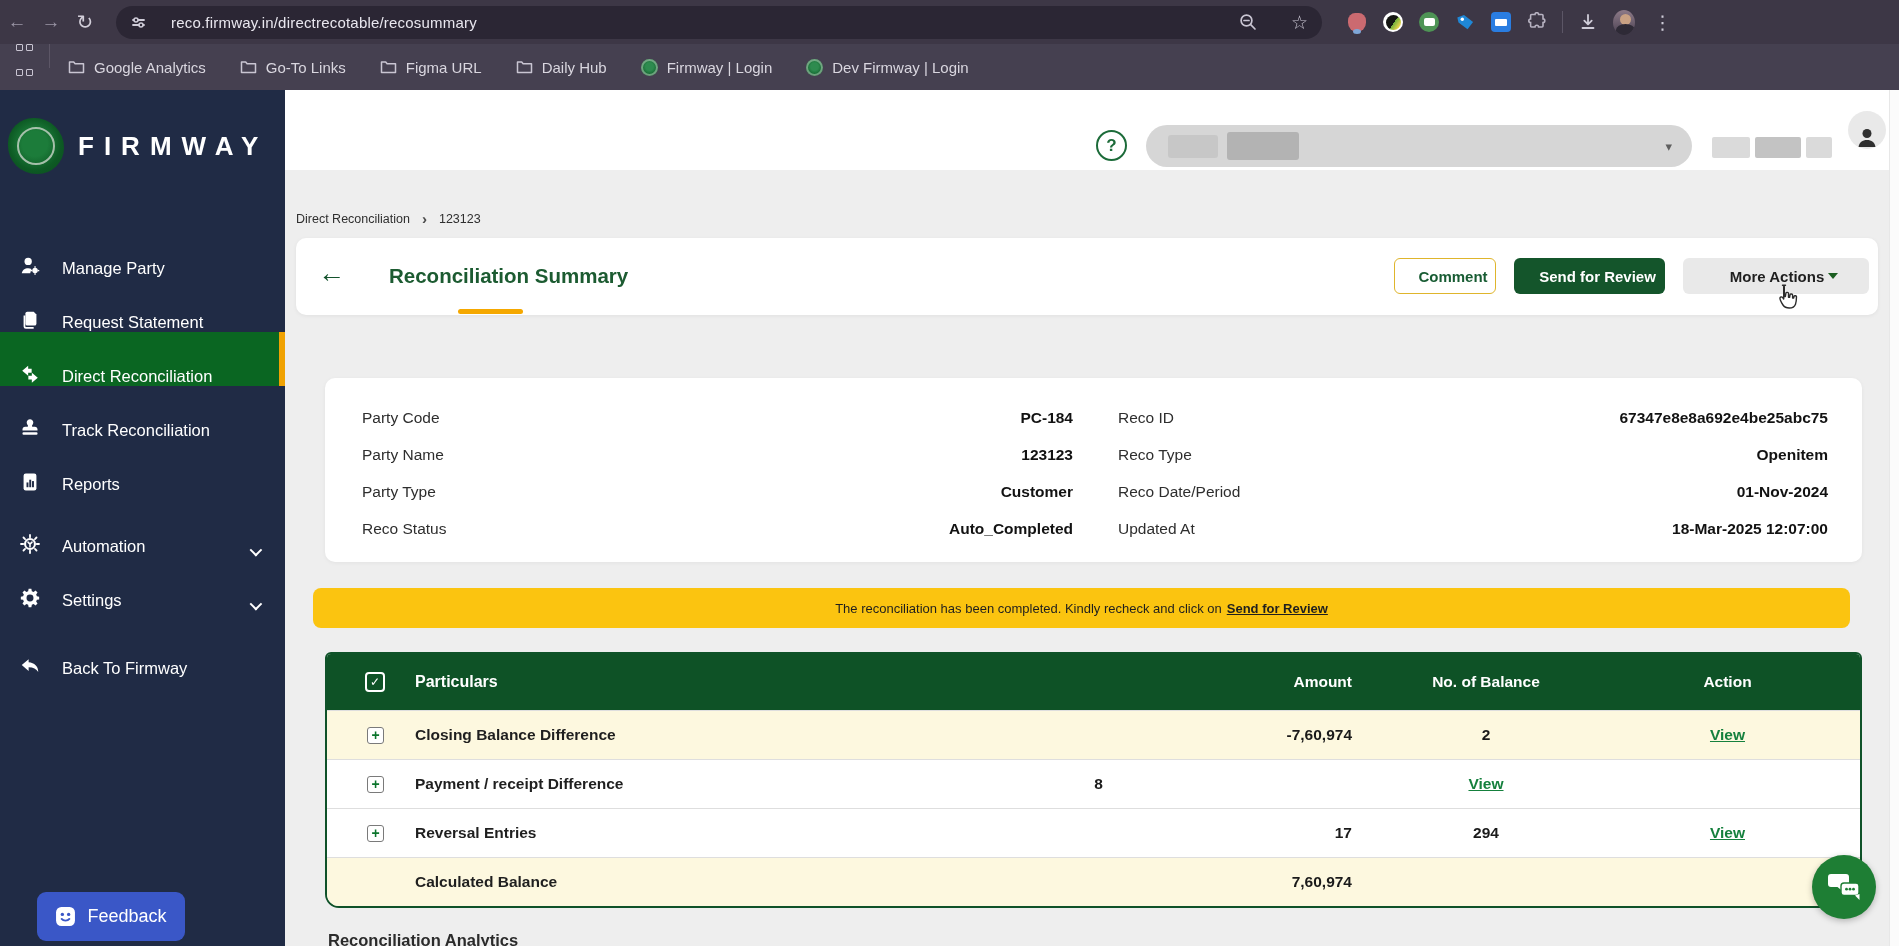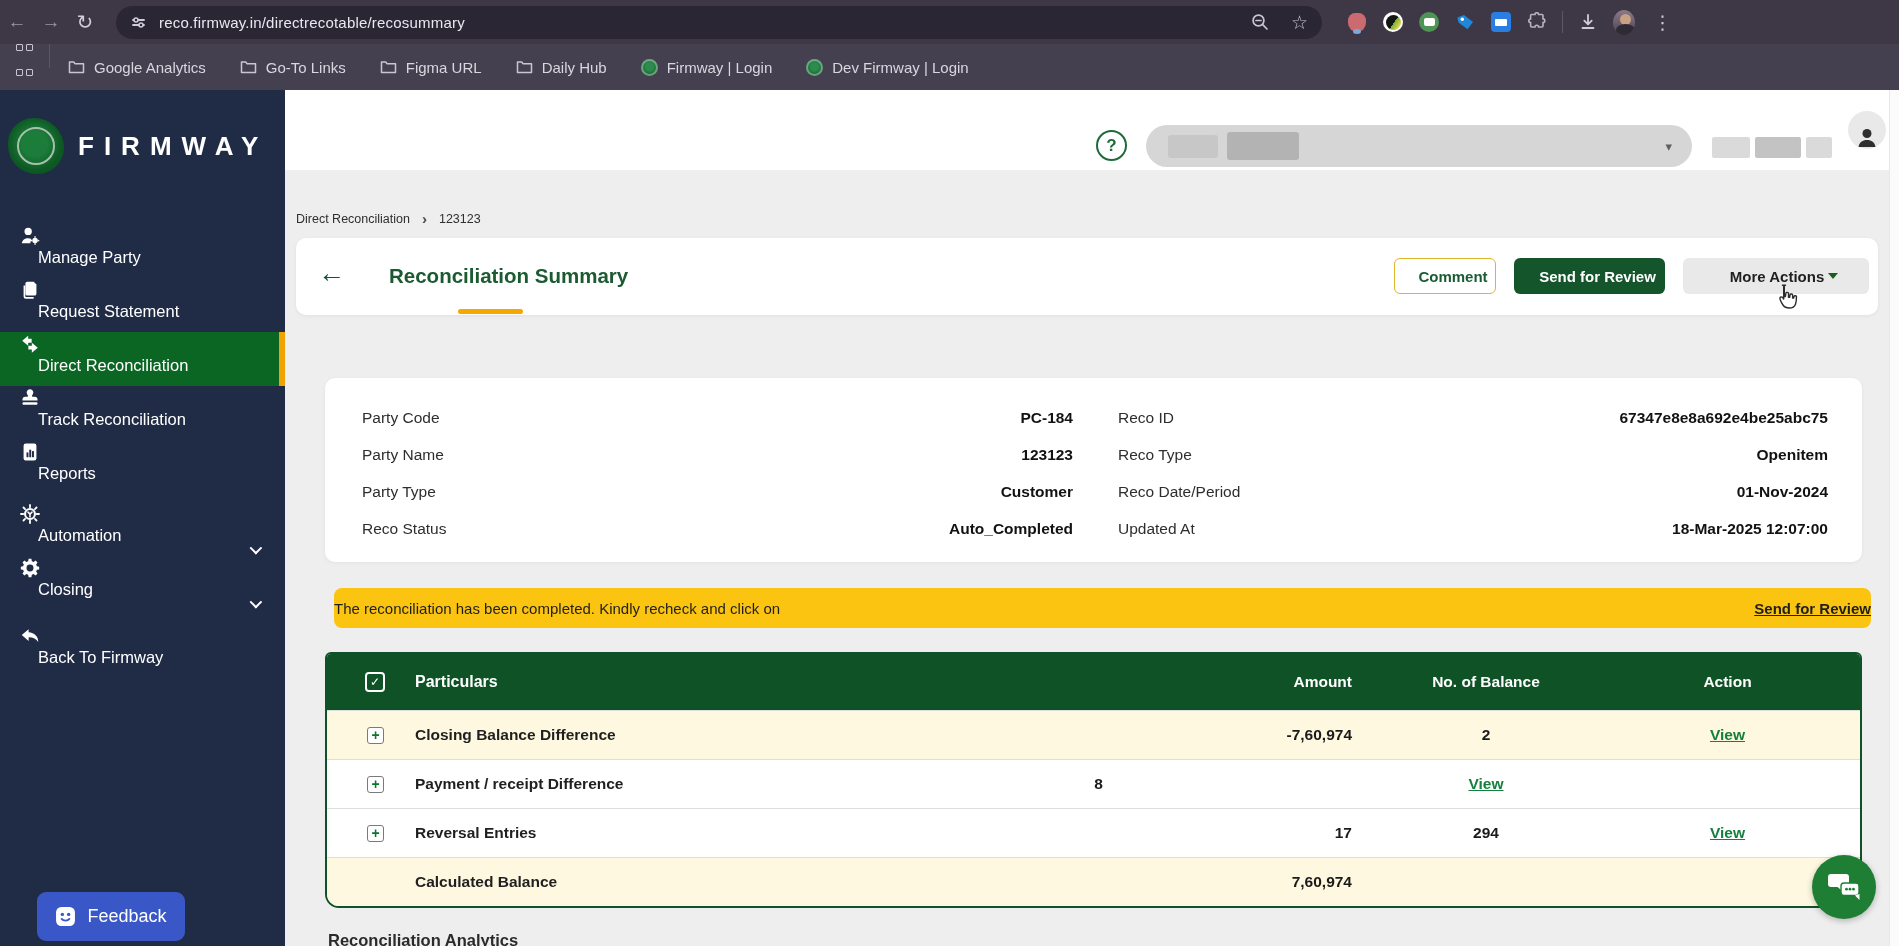--- a/index.html
+++ b/index.html
@@ -3,21 +3,21 @@
 <meta charset="utf-8">
 <style>
   * { margin:0; padding:0; box-sizing:border-box; }
   body { font-family:"Liberation Sans", sans-serif; background:#eee; }
   .screen { position:relative; width:1899px; height:946px; overflow:hidden; background:#eeeeee; }
 
   
   .toolbar { position:absolute; top:0; left:0; width:100%; height:44px; background:#3d3746; display:flex; align-items:center; }
   .nav-btn { width:34px; text-align:center; font-size:19px; color:#9d98a8; cursor:default; }
   .nav-btn.reload { color:#d2ced9; font-size:20px; }
-  .url-pill { margin-left:14px; width:1206px; height:33px; background:#2b2634; border-radius:17px; display:flex; align-items:center; padding:0 14px; }
+  .url-pill { margin-left:14px; width:1206px; height:33px; background:#2b2634; border-radius:17px; display:flex; align-items:center; padding:0 14px;gap:12px; }
   .tune-ic { width:17px; height:17px; margin-right:12px; flex:none; }
   .url-text { color:#e9e7ef; font-size:15px; letter-spacing:.2px; white-space:nowrap; }
   .pill-spacer { flex:1; }
   .pill-ic { margin-left:22px; color:#c9c5d2; font-size:19px; line-height:1; }
   .zoomout-ic { width:18px; height:18px; margin-left:8px; }
   .ext-row { display:flex; align-items:center; margin-left:24px; gap:14px; }
   .ext { width:22px; height:22px; display:flex; align-items:center; justify-content:center; }
   .strawberry { width:18px; height:19px; background:#cb6a70; border-radius:46% 46% 58% 58%; position:relative; }
   .strawberry::after { content:""; position:absolute; left:5px; bottom:-2px; width:8px; height:5px; background:#7fa7d8; border-radius:50%; }
   .darkcircle { width:20px; height:20px; background:#fff; border-radius:50%; display:flex; align-items:center; justify-content:center; }
@@ -39,21 +39,21 @@
   .bm-item { display:flex; align-items:center; gap:9px; margin-right:34px; color:#d9d6df; font-size:15px; }
   .seal-fav { width:17px; height:17px; border-radius:50%; background:radial-gradient(circle at 50% 45%, #2e8b4f 0 30%, #0c5f28 72%); box-shadow:inset 0 0 0 2px rgba(220,230,220,.45); }
 
   
   .sidebar { position:absolute; top:90px; left:0; width:285px; height:856px; background:#202b45; }
   .brand { display:flex; align-items:center; padding:20px 0 0 8px; height:92px; }
   .seal { width:56px; height:56px; flex:none; border-radius:46% 54% 48% 52%; background:radial-gradient(circle at 48% 46%, #1c7c3a 0 30%, #0d5a24 62%, #0a4a1d 100%); position:relative; }
   .seal::after { content:""; position:absolute; inset:9px; border:2px solid #c9d4c9; border-radius:50%; opacity:.8; }
   .brand-name { color:#fff; font-size:26px; font-weight:700; letter-spacing:10px; margin-left:14px; }
   .nav { margin-top:42px; }
-  .nav-item { position:relative; height:54px; display:flex; align-items:flex-start; padding-left:18px; cursor:pointer;flex-direction:column; }
+  .nav-item { position:relative; height:54px; display:flex; align-items:flex-end; padding-left:18px; cursor:pointer; }
   .nav-item.gap-top { margin-top:8px; }
   .nav-item.back-item { margin-top:14px; }
   .nav-icon { width:24px; height:24px; flex:none; display:flex; align-items:center; justify-content:center; }
   .nav-icon svg { width:22px; height:22px; }
   .nav-label { color:#fff; font-size:16.5px; font-weight:500; margin-left:20px; }
   .nav-item.active { background:#0a6622; }
   .nav-item.active .orange-bar { position:absolute; right:0; top:0; width:6px; height:100%; background:#f0a202; }
   .chev-down { margin-left:auto; margin-right:26px; width:9px; height:9px; border-right:2.2px solid #fff; border-bottom:2.2px solid #fff; transform:rotate(45deg) translateY(-2px); }
   .feedback-btn { position:absolute; left:37px; bottom:5px; width:148px; height:49px; background:#3a57c7; border-radius:9px; display:flex; align-items:center; justify-content:center; gap:11px; color:#fff; font-size:18px; cursor:pointer; }
 
@@ -86,21 +86,21 @@
   .btn-more { left:1387px; width:186px; background:#e9e9e9; color:#1f1f1f; gap:4px; }
   .more-caret { width:0; height:0; border-left:5.5px solid transparent; border-right:5.5px solid transparent; border-top:6.5px solid #1b5e20; }
 
   .info-card { position:absolute; left:325px; top:378px; width:1537px; height:184px; background:#fff; border-radius:10px; box-shadow:0 1px 4px rgba(0,0,0,.05); display:grid; grid-template-columns:748px 1fr; padding-top:21px; }
   .info-col1 { padding-left:37px; }
   .info-col2 { padding-left:45px; padding-right:34px; }
   .info-row { height:37px; display:flex; align-items:center; justify-content:space-between; }
   .info-label { font-size:15.5px; color:#2e2e2e; }
   .info-value { font-size:15.5px; font-weight:700; color:#121212; }
 
-  .banner { position:absolute; left:334px; top:588px; width:1537px; height:40px; background:#fbc410; border-radius:8px; display:flex; align-items:center; justify-content:space-between; font-size:15px; color:#1f1f1f; }
+  .banner { position:absolute; left:313px; top:588px; width:1537px; height:40px; background:#fbc410; border-radius:8px; display:flex; align-items:center; justify-content:center; font-size:13px; color:#1f1f1f; }
   .banner b { margin-left:5px; text-decoration:underline; cursor:pointer; }
 
   .summary-table { position:absolute; left:325px; top:652px; width:1537px; background:#fff; border:2px solid #0f5229; border-radius:6px 6px 14px 14px; overflow:hidden; }
   .t-row { display:grid; grid-template-columns:88px 430px 507px 268px 215px 1fr; align-items:center; }
   .t-head { height:56px; background:#0e5226; color:#fff; }
   .t-head .col-part { font-size:16px; font-weight:700; }
   .t-head .col-amt, .t-head .col-ent, .t-head .col-act { font-size:15.5px; font-weight:700; }
   .col-amt { text-align:right; }
   .col-ent, .col-act { text-align:center; }
   .t-body-row { height:49px; border-top:1px solid #dedede; }
@@ -311,21 +311,21 @@
         </span>
         <span class="nav-label">Automation</span>
         <span class="chev-down"></span>
       </div>
       <div class="nav-item">
         <span class="nav-icon">
           <svg viewBox="0 0 24 24">
               <path fill-rule="evenodd" d="M12 8.2a3.8 3.8 0 1 0 0 7.6 3.8 3.8 0 0 0 0-7.6zM10.5 2h3l.5 2.6 1.9.8 2.2-1.5 2.1 2.1-1.5 2.2.8 1.9 2.5.4v3l-2.5.4-.8 1.9 1.5 2.2-2.1 2.1-2.2-1.5-1.9.8-.5 2.6h-3l-.5-2.6-1.9-.8-2.2 1.5-2.1-2.1 1.5-2.2-.8-1.9L2 13.5v-3l2.5-.4.8-1.9L3.8 6l2.1-2.1 2.2 1.5 1.9-.8z" fill="#fff"></path>
             </svg>
         </span>
-        <span class="nav-label">Closing</span>
+        <span class="nav-label">Settings</span>
         <span class="chev-down"></span>
       </div>
       <div class="nav-item back-item">
         <span class="nav-icon">
           <svg viewBox="0 0 24 24">
               <path d="M10.5 4.5 3 11l7.5 6.5v-4.2c5.2 0 8.3 1.6 10.5 5.2 0-6.3-4.2-10-10.5-10.6z" fill="#fff"></path>
             </svg>
         </span>
         <span class="nav-label">Back To Firmway</span>
       </div>

